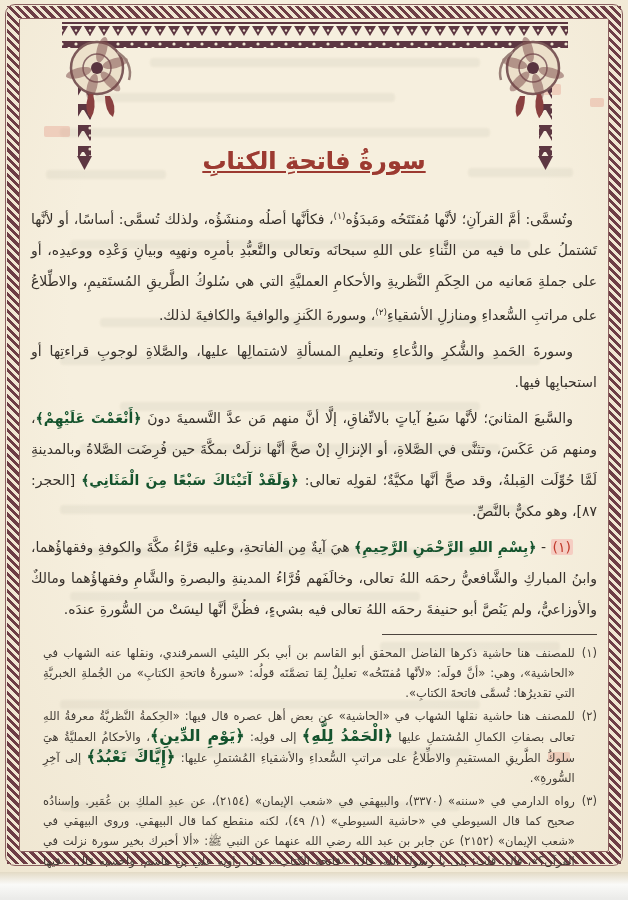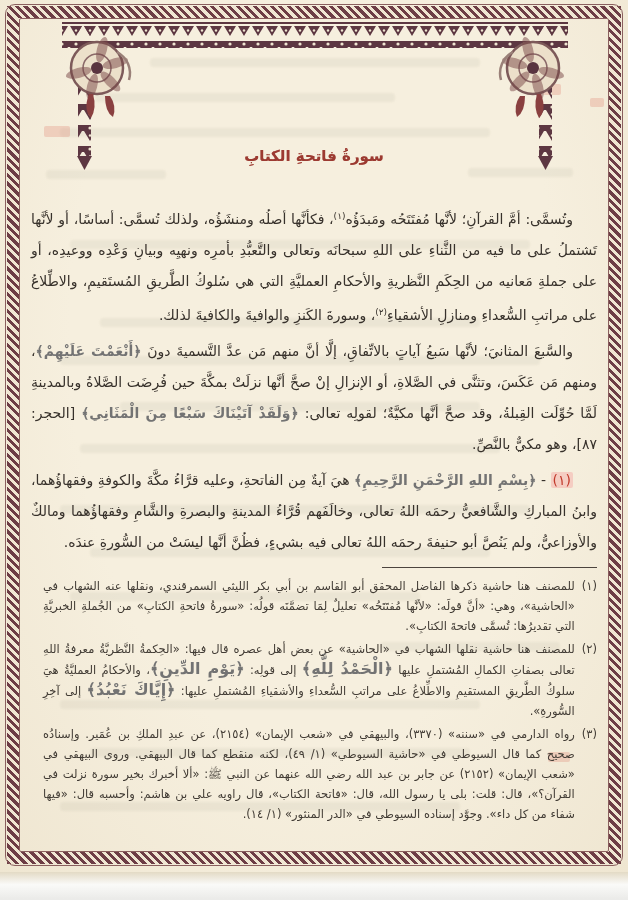--- a/index.html
+++ b/index.html
@@ -25,31 +25,32 @@
   }
   .frame-outer::before{
     content:"";position:absolute;inset:-14px;border:1px solid #8a5f5e;border-radius:10px;
   }
   .frame-outer::after{
     content:"";position:absolute;inset:0px;border:1px solid #8a5f5e;border-radius:2px;
   }
   .header-ornament{position:absolute;left:55px;top:20px;width:520px;height:158px;}
   .title{
     position:absolute;top:147px;left:0;width:100%;text-align:center;
-    font-size:15px;font-weight:bold;color:#9c3a31;letter-spacing:.5px;
+    font-size:24px;font-weight:bold;color:#9c3a31;letter-spacing:.5px;
     text-shadow:0 0 .6px rgba(156,58,49,.6);
+    text-decoration:underline;
   }
   .content{
     position:absolute;top:201px;left:31px;right:31px;
     direction:rtl;text-align:justify;
     font-size:14px;line-height:31px;color:#37312b;
   }
   .content p{margin:0 0 5px;text-indent:24px;}
   .sup{font-size:9px;vertical-align:5px;color:#37312b;}
-  .quran{font-weight:bold;color:#737373;}
+  .quran{font-weight:bold;color:#14532d;}
   .red{color:#c13a2b;background:#f5cdc2;border-radius:2px;padding:0 2px;}
   .sep{width:215px;border-top:1.2px solid #4c443e;margin:9px 0 8px;}
   .footnotes{font-size:11.5px;line-height:20px;color:#423c35;}
   .fn{display:flex;gap:7px;margin-bottom:3px;}
   .fn-num{flex:0 0 auto;}
   .fn-text{flex:1;text-align:justify;margin-left:12px;}
   .fn-text .quran{font-size:16px;}
   
   .ghost{position:absolute;height:9px;border-radius:4px;
     background:rgba(128,138,116,.09);filter:blur(1.2px);}
@@ -128,20 +129,21 @@
     <path d="M-8,26 q-6,16 2,24 q6,-10 2,-24 z" fill="#8a4040"></path>
     <path d="M8,28 q0,16 8,21 q4,-11 -3,-21 z" fill="#8a4040"></path>
     <path d="M20,-16 a24,24 0 0 1 12,28" stroke="#9a8078" stroke-width="2.5" fill="none"></path>
   </g>
 </svg>
 
 <div class="title" style="color: rgb(156, 58, 49);">سورةُ فاتحةِ الكتابِ</div>
 
 <div class="content">
   <p><span>وتُسمَّى: أمَّ القرآنِ؛ لأنَّها مُفتَتَحُه ومَبدَؤُه</span><span class="sup">(١)</span><span>، فكأنَّها أصلُه ومنشَؤُه، ولذلك تُسمَّى: أساسًا، أو لأنَّها تَشتملُ على ما فيه من الثَّناءِ على اللهِ سبحانَه وتعالى والتَّعبُّدِ بأمرِه ونهيِه وبيانِ وَعْدِه ووعيدِه، أو على جملةِ مَعانيه من الحِكَمِ النَّظريةِ والأحكامِ العمليَّةِ التي هي سُلوكُ الطَّريقِ المُستَقيمِ، والاطِّلاعُ على مراتبِ السُّعداءِ ومنازلِ الأشقياءِ</span><span class="sup">(٢)</span><span>، وسورةَ الكَنزِ والوافيةَ والكافيةَ لذلك.</span></p>
+  <p><span>وسورةَ الحَمدِ والشُّكرِ والدُّعاءِ وتعليمِ المسألةِ لاشتمالِها عليها، والصَّلاةِ لوجوبِ قراءتِها أو استحبابِها فيها.</span></p>
   <p><span>والسَّبعَ المثانيَ؛ لأنَّها سَبعُ آياتٍ بالاتِّفاقِ، إلَّا أنَّ منهم مَن عدَّ التَّسميةَ دونَ </span><span class="quran">﴿أَنْعَمْتَ عَلَيْهِمْ﴾</span><span>، ومنهم مَن عَكَسَ، وتثنَّى في الصَّلاةِ، أو الإنزالِ إنْ صحَّ أنَّها نزلَتْ بمكَّةَ حين فُرِضَت الصَّلاةُ وبالمدينةِ لَمَّا حُوِّلَت القِبلةُ، وقد صحَّ أنَّها مكيَّةٌ؛ لقولِه تعالى: </span><span class="quran">﴿وَلَقَدْ آتَيْنَاكَ سَبْعًا مِنَ الْمَثَانِي﴾</span><span> [الحجر: ٨٧]، وهو مكيٌّ بالنَّصِّ.</span></p>
   <p><span class="red">(١)</span><span> - </span><span class="quran">﴿بِسْمِ اللهِ الرَّحْمَنِ الرَّحِيمِ﴾</span><span> هيَ آيةٌ مِن الفاتحةِ، وعليه قرَّاءُ مكَّةَ والكوفةِ وفقهاؤُهما، وابنُ المباركِ والشَّافعيُّ رحمَه اللهُ تعالى، وخالَفَهم قُرَّاءُ المدينةِ والبصرةِ والشَّامِ وفقهاؤُهما ومالكٌ والأوزاعيُّ، ولم يَنُصَّ أبو حنيفةَ رحمَه اللهُ تعالى فيه بشيءٍ، فظُنَّ أنَّها ليسَتْ من السُّورةِ عندَه.</span></p>
 
   <div class="sep"></div>
 
   <div class="footnotes">
     <div class="fn">
       <span class="fn-num">(١)</span>
       <span class="fn-text"><span>للمصنف هنا حاشية ذكرها الفاضل المحقق أبو القاسم بن أبي بكر الليثي السمرقندي، ونقلها عنه الشهاب في «الحاشية»، وهي: «أنَّ قولَه: «لأنَّها مُفتَتَحُه» تعليلٌ لِمَا تضمَّنَه قولُه: «سورةُ فاتحةِ الكتابِ» من الجُملةِ الخبريَّةِ التي تقديرُها: تُسمَّى فاتحةَ الكتابِ».</span></span>
     </div>

